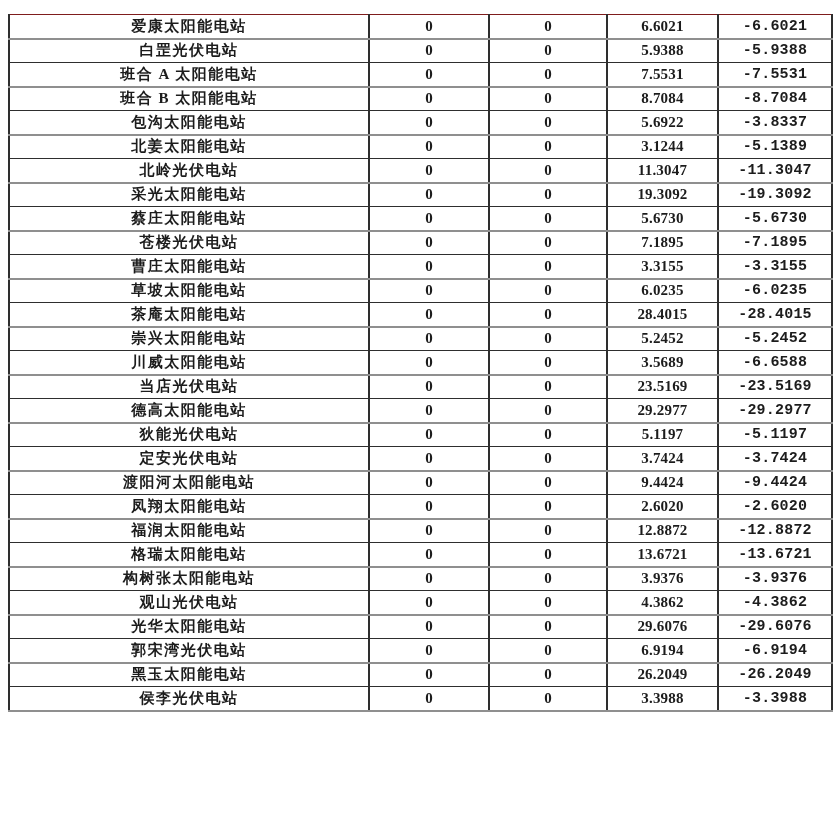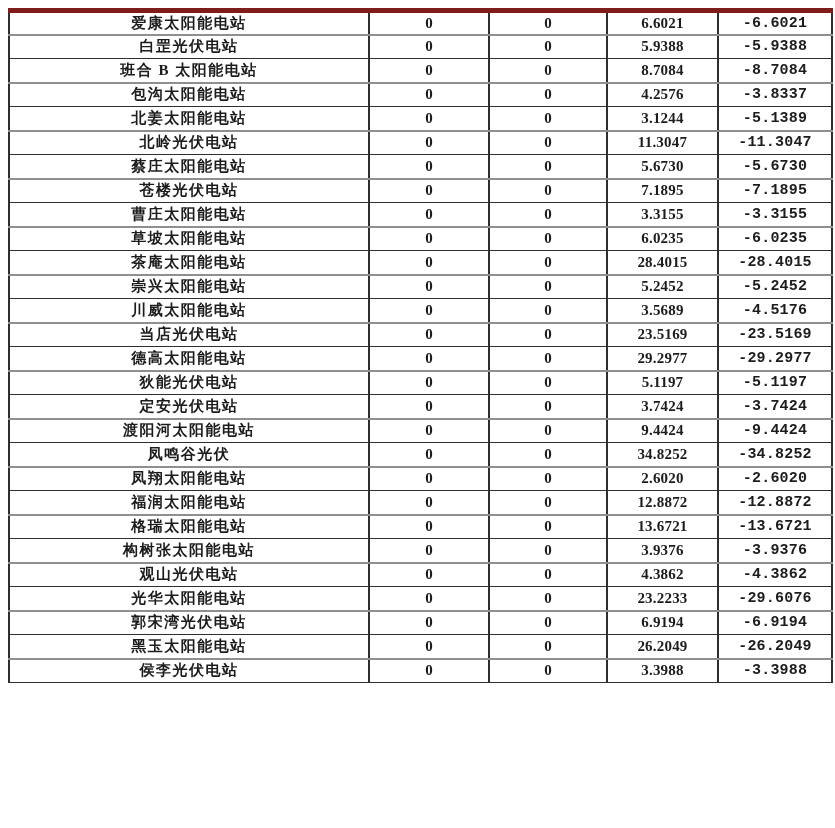--- a/index.html
+++ b/index.html
@@ -10,25 +10,25 @@
   body {
     width: 835px;
     height: 828px;
     position: relative;
     font-family: "Liberation Serif", "DejaVu Serif", serif;
     overflow: hidden;
   }
   .doc-table {
     position: absolute;
     left: 8px;
-    top: 8px;
+    top: 14px;
     width: 823px;
     border-collapse: collapse;
     table-layout: fixed;
-    border-top: 5px solid #7f1d1d;
+    border-top: 1px solid #7f1d1d;
     border-left: 2px solid #2e2e2e;
     border-right: 2px solid #2e2e2e;
     padding-left: 21px;
   }
   .doc-table col.c-name { width: 360px; }
   .doc-table col.c-z1   { width: 120px; }
   .doc-table col.c-z2   { width: 118px; }
   .doc-table col.c-pos  { width: 111px; }
   .doc-table col.c-neg  { width: 114px; }
   .doc-table td {
@@ -77,53 +77,67 @@
   </tr>
 
   <tr>
     <td class="cell-name">白罡光伏电站</td>
     <td class="cell-num">0</td>
     <td class="cell-num">0</td>
     <td class="cell-num">5.9388</td>
     <td class="cell-num">-5.9388</td>
   </tr>
 
+  <tr>
+    <td class="cell-name">班合 A 太阳能电站</td>
+    <td class="cell-num">0</td>
+    <td class="cell-num">0</td>
+    <td class="cell-num">7.5531</td>
+    <td class="cell-num">-7.5531</td>
+  </tr>
 
   <tr>
     <td class="cell-name">班合 B 太阳能电站</td>
     <td class="cell-num">0</td>
     <td class="cell-num">0</td>
     <td class="cell-num">8.7084</td>
     <td class="cell-num">-8.7084</td>
   </tr>
 
   <tr>
     <td class="cell-name">包沟太阳能电站</td>
     <td class="cell-num">0</td>
     <td class="cell-num">0</td>
-    <td class="cell-num">4.2576</td>
+    <td class="cell-num">5.6922</td>
     <td class="cell-num">-3.8337</td>
   </tr>
 
   <tr>
     <td class="cell-name">北姜太阳能电站</td>
     <td class="cell-num">0</td>
     <td class="cell-num">0</td>
     <td class="cell-num">3.1244</td>
     <td class="cell-num">-5.1389</td>
   </tr>
 
   <tr>
     <td class="cell-name">北岭光伏电站</td>
     <td class="cell-num">0</td>
     <td class="cell-num">0</td>
     <td class="cell-num">11.3047</td>
     <td class="cell-num">-11.3047</td>
   </tr>
 
+  <tr>
+    <td class="cell-name">采光太阳能电站</td>
+    <td class="cell-num">0</td>
+    <td class="cell-num">0</td>
+    <td class="cell-num">19.3092</td>
+    <td class="cell-num">-19.3092</td>
+  </tr>
 
   <tr>
     <td class="cell-name">蔡庄太阳能电站</td>
     <td class="cell-num">0</td>
     <td class="cell-num">0</td>
     <td class="cell-num">5.6730</td>
     <td class="cell-num">-5.6730</td>
   </tr>
 
   <tr>
@@ -164,21 +178,21 @@
     <td class="cell-num">0</td>
     <td class="cell-num">5.2452</td>
     <td class="cell-num">-5.2452</td>
   </tr>
 
   <tr>
     <td class="cell-name">川威太阳能电站</td>
     <td class="cell-num">0</td>
     <td class="cell-num">0</td>
     <td class="cell-num">3.5689</td>
-    <td class="cell-num">-4.5176</td>
+    <td class="cell-num">-6.6588</td>
   </tr>
 
   <tr>
     <td class="cell-name">当店光伏电站</td>
     <td class="cell-num">0</td>
     <td class="cell-num">0</td>
     <td class="cell-num">23.5169</td>
     <td class="cell-num">-23.5169</td>
   </tr>
 
@@ -208,27 +222,20 @@
 
 
   <tr>
     <td class="cell-name">渡阳河太阳能电站</td>
     <td class="cell-num">0</td>
     <td class="cell-num">0</td>
     <td class="cell-num">9.4424</td>
     <td class="cell-num">-9.4424</td>
   </tr>
 
-  <tr>
-    <td class="cell-name">凤鸣谷光伏</td>
-    <td class="cell-num">0</td>
-    <td class="cell-num">0</td>
-    <td class="cell-num">34.8252</td>
-    <td class="cell-num">-34.8252</td>
-  </tr>
 
   <tr>
     <td class="cell-name">凤翔太阳能电站</td>
     <td class="cell-num">0</td>
     <td class="cell-num">0</td>
     <td class="cell-num">2.6020</td>
     <td class="cell-num">-2.6020</td>
   </tr>
 
   <tr>
@@ -260,21 +267,21 @@
     <td class="cell-num">0</td>
     <td class="cell-num">0</td>
     <td class="cell-num">4.3862</td>
     <td class="cell-num">-4.3862</td>
   </tr>
 
   <tr>
     <td class="cell-name">光华太阳能电站</td>
     <td class="cell-num">0</td>
     <td class="cell-num">0</td>
-    <td class="cell-num">23.2233</td>
+    <td class="cell-num">29.6076</td>
     <td class="cell-num">-29.6076</td>
   </tr>
 
   <tr>
     <td class="cell-name">郭宋湾光伏电站</td>
     <td class="cell-num">0</td>
     <td class="cell-num">0</td>
     <td class="cell-num">6.9194</td>
     <td class="cell-num">-6.9194</td>
   </tr>

